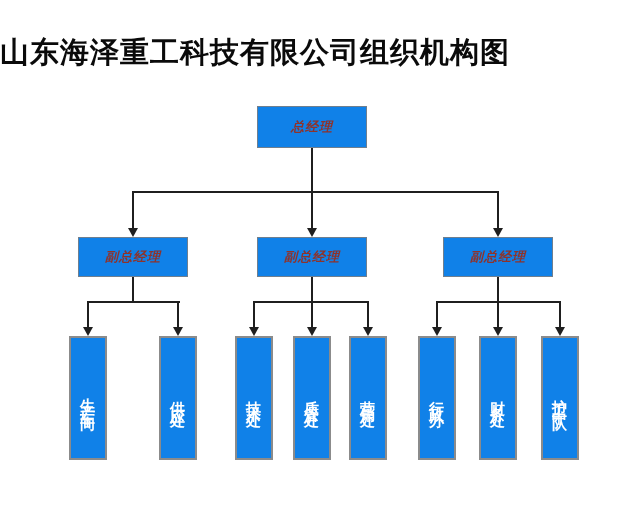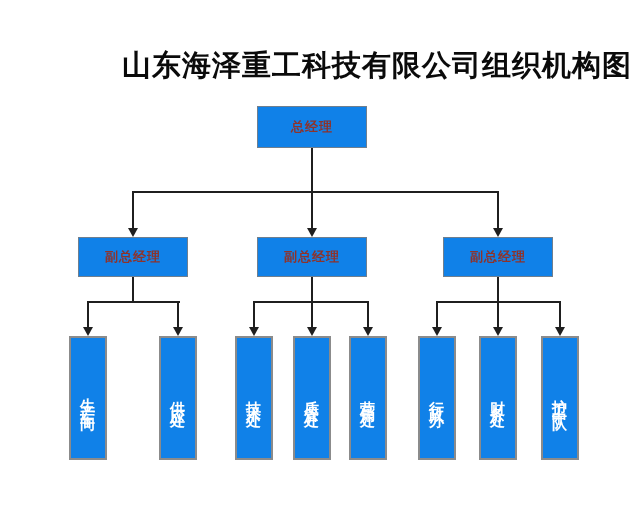--- a/index.html
+++ b/index.html
@@ -11,40 +11,41 @@
   .canvas {
     position: relative;
     width: 632px;
     height: 512px;
     background: #ffffff;
     overflow: hidden;
   }
   .title {
     position: absolute;
     left: 0;
-    top: 46px;
+    top: 33px;
     width: 632px;
-    text-align: right;
+    text-align: left;
     font-size: 29px;
     font-weight: bold;
     letter-spacing: 1px;
     color: var(--title-color, #0a0a0a);
     white-space: nowrap;
   }
   .box {
     position: absolute;
     box-sizing: border-box;
     background: var(--box-fill, #1081e8);
     display: flex;
     align-items: center;
     justify-content: center;
   }
   .hbox {
     border: 1px solid var(--hbox-border, #6f7f8f);
     width: 110px;
+    font-style: italic;
   }
   .hbox .hlabel {
     color: var(--manager-text, #8e332b);
     font-size: 13px;
     font-weight: bold;
     letter-spacing: 1px;
     white-space: nowrap;
   }
   .vbox {
     border: 2px solid var(--vbox-border, #8b8b8b);

